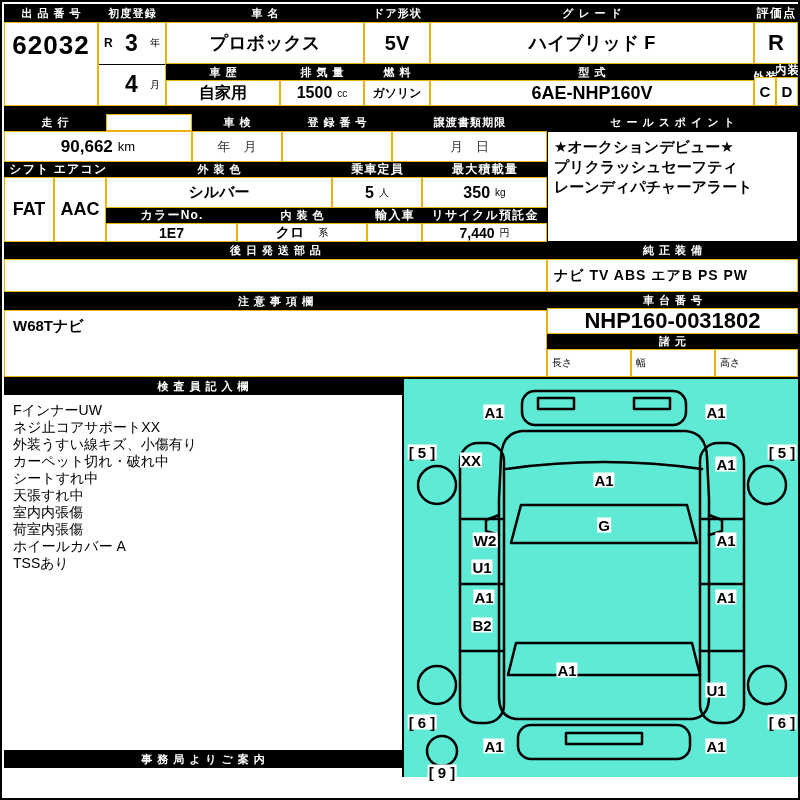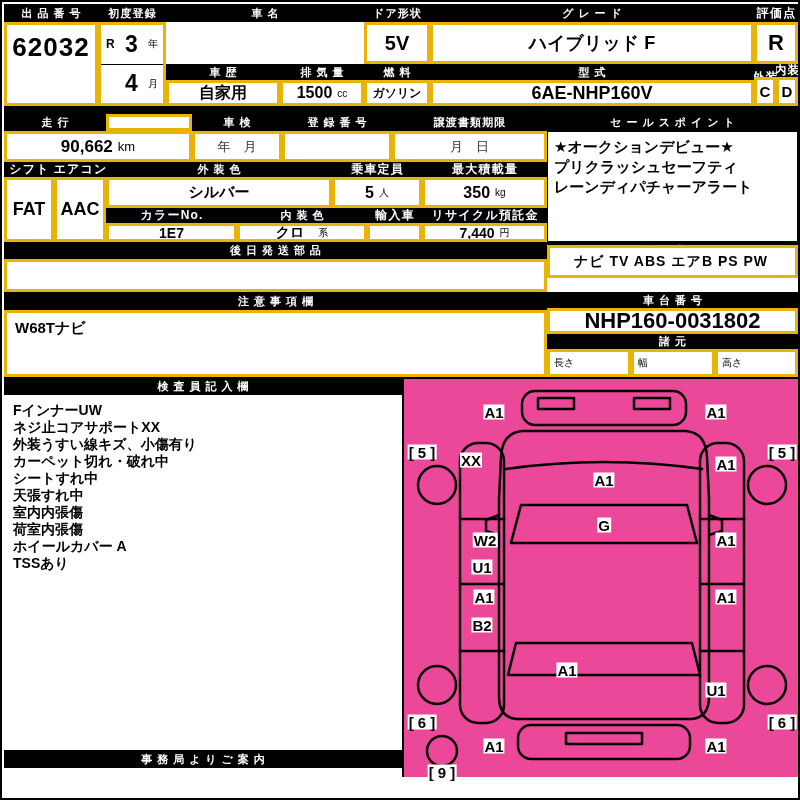--- a/index.html
+++ b/index.html
@@ -3,38 +3,38 @@
 <meta charset="utf-8">
 <style>
   *{margin:0;padding:0;box-sizing:border-box}
   html,body{width:800px;height:800px;background:#e8e8e8}
   body{font-family:"Liberation Sans","DejaVu Sans",sans-serif;color:#000}
   .sheet{position:relative;width:800px;height:800px;background:#fff;border:2px solid #000;overflow:hidden}
   .abs{position:absolute}
   .hd{background:#000;color:#fff;font-weight:bold;font-size:11px;display:flex;align-items:center;justify-content:center;letter-spacing:.45em;text-indent:.45em;white-space:nowrap;overflow:hidden}
   .hd.tight{letter-spacing:.1em;text-indent:.1em}
   .hd.xs{font-size:12px}
-  .cell{background:#fff;border:3px solid #eab308;display:flex;align-items:center;justify-content:center;white-space:nowrap;overflow:hidden;font-weight:bold}
+  .cell{background:#fff;border:1px solid #eab308;display:flex;align-items:center;justify-content:center;white-space:nowrap;overflow:hidden;font-weight:bold}
   .cell.left{justify-content:flex-start}
   .cell.top{align-items:flex-start}
   .light{font-weight:normal;color:#333}
   .bar{background:#000}
   .unit{font-size:10px;font-weight:normal;margin-left:5px}
   .f11{font-size:13px}.f12{font-size:12px}.f14{font-size:14px}
   .f15{font-size:15px}.f16{font-size:16px}.f17{font-size:17px}.f18{font-size:18px}
   .f19{font-size:22px}.f20{font-size:20px}.f22{font-size:22px}.f26{font-size:26px}
   .fr-row{flex:1;display:flex;align-items:center;justify-content:space-between;width:100%;padding:0 5px}
   .fr-row.divide{border-bottom:1px solid #000}
   .fr-era{font-size:12px;font-weight:bold}
   .fr-num{font-size:23px;font-weight:bold}
   .fr-unit{font-size:10px;font-weight:normal}
   .list-box{background:#fff;border:1px solid #000;padding:5px 6px;font-size:15px;font-weight:bold;line-height:20px;overflow:hidden}
-  .notes-box{background:#fff;padding:7px 9px;font-size:14px;font-weight:bold;line-height:17px;overflow:hidden}
+  .notes-box{background:#fff;padding:7px 9px;font-size:14px;font-weight:normal;line-height:17px;overflow:hidden}
   .spec-label{font-size:10px;font-weight:normal;padding-left:4px}
-  .diagram{background:#ec4899;border-left:2px solid #000;border-top:2px solid #000}
+  .diagram{background:#5eead4;border-left:2px solid #000;border-top:2px solid #000}
   .marker{position:absolute;transform:translate(-50%,-50%);font-weight:bold;font-size:15px;line-height:1;background:#fff;padding:0 1px;white-space:nowrap}
   .legend{display:flex;align-items:center;border-top:2px solid #000;font-size:9.5px;padding-left:4px;white-space:nowrap;overflow:hidden;background:#fff}
 </style>
 </head>
 <body>
 
 <div class="sheet">
 
   <div class="abs hd" style="left:2px;top:2px;width:94px;height:18px">出品番号</div>
   <div class="abs hd tight" style="left:96px;top:2px;width:68px;height:18px">初度登録</div>
@@ -51,20 +51,21 @@
       <span class="fr-num">3</span>
       <span class="fr-unit">年</span>
     </div>
     <div class="fr-row">
       <span class="fr-era" style="visibility:hidden">R</span>
       <span class="fr-num">4</span>
       <span class="fr-unit">月</span>
     </div>
   </div>
 
+  <div class="abs cell f18" style="left:164px;top:20px;width:198px;height:42px">プロボックス</div>
   <div class="abs cell f20" style="left:362px;top:20px;width:66px;height:42px">5V</div>
   <div class="abs cell f18" style="left:428px;top:20px;width:324px;height:42px">ハイブリッド F</div>
   <div class="abs cell f22" style="left:752px;top:20px;width:44px;height:42px">R</div>
 
   <div class="abs hd" style="left:164px;top:62px;width:114px;height:16px">車歴</div>
   <div class="abs hd" style="left:278px;top:62px;width:84px;height:16px">排気量</div>
   <div class="abs hd" style="left:362px;top:62px;width:66px;height:16px">燃料</div>
   <div class="abs hd" style="left:428px;top:62px;width:324px;height:16px">型式</div>
   <div class="abs hd tight xs" style="left:752px;top:62px;width:22px;height:27px">外装</div>
   <div class="abs hd tight xs" style="left:774px;top:62px;width:22px;height:13px">内装</div>
@@ -131,21 +132,21 @@
   </div>
   <div class="abs cell" style="left:365px;top:221px;width:55px;height:19px"></div>
   <div class="abs cell" style="left:420px;top:221px;width:125px;height:19px">
     <span class="f14">7,440</span>
     <span class="unit">円</span>
   </div>
 
   <div class="abs hd" style="left:2px;top:240px;width:543px;height:17px">後日発送部品</div>
   <div class="abs cell" style="left:2px;top:257px;width:543px;height:33px"></div>
   <div class="abs hd" style="left:545px;top:240px;width:251px;height:17px">純正装備</div>
-  <div class="abs cell left f14" style="left:545px;top:243px;width:251px;height:33px;padding-left:24px;letter-spacing:1px">ナビ TV ABS エアB PS PW</div>
+  <div class="abs cell left f14" style="left:545px;top:257px;width:251px;height:33px;padding-left:6px;letter-spacing:1px">ナビ TV ABS エアB PS PW</div>
 
   <div class="abs hd" style="left:2px;top:290px;width:543px;height:18px">注意事項欄</div>
   <div class="abs cell left top f15" style="left:2px;top:308px;width:543px;height:67px;padding:6px 8px">W68Tナビ</div>
 
   <div class="abs hd" style="left:545px;top:290px;width:251px;height:16px">車台番号</div>
   <div class="abs cell f19" style="left:545px;top:306px;width:251px;height:26px">NHP160-0031802</div>
   <div class="abs hd" style="left:545px;top:332px;width:251px;height:15px">諸元</div>
   <div class="abs cell left" style="left:545px;top:347px;width:84px;height:28px">
     <span class="spec-label">長さ</span>
   </div>

